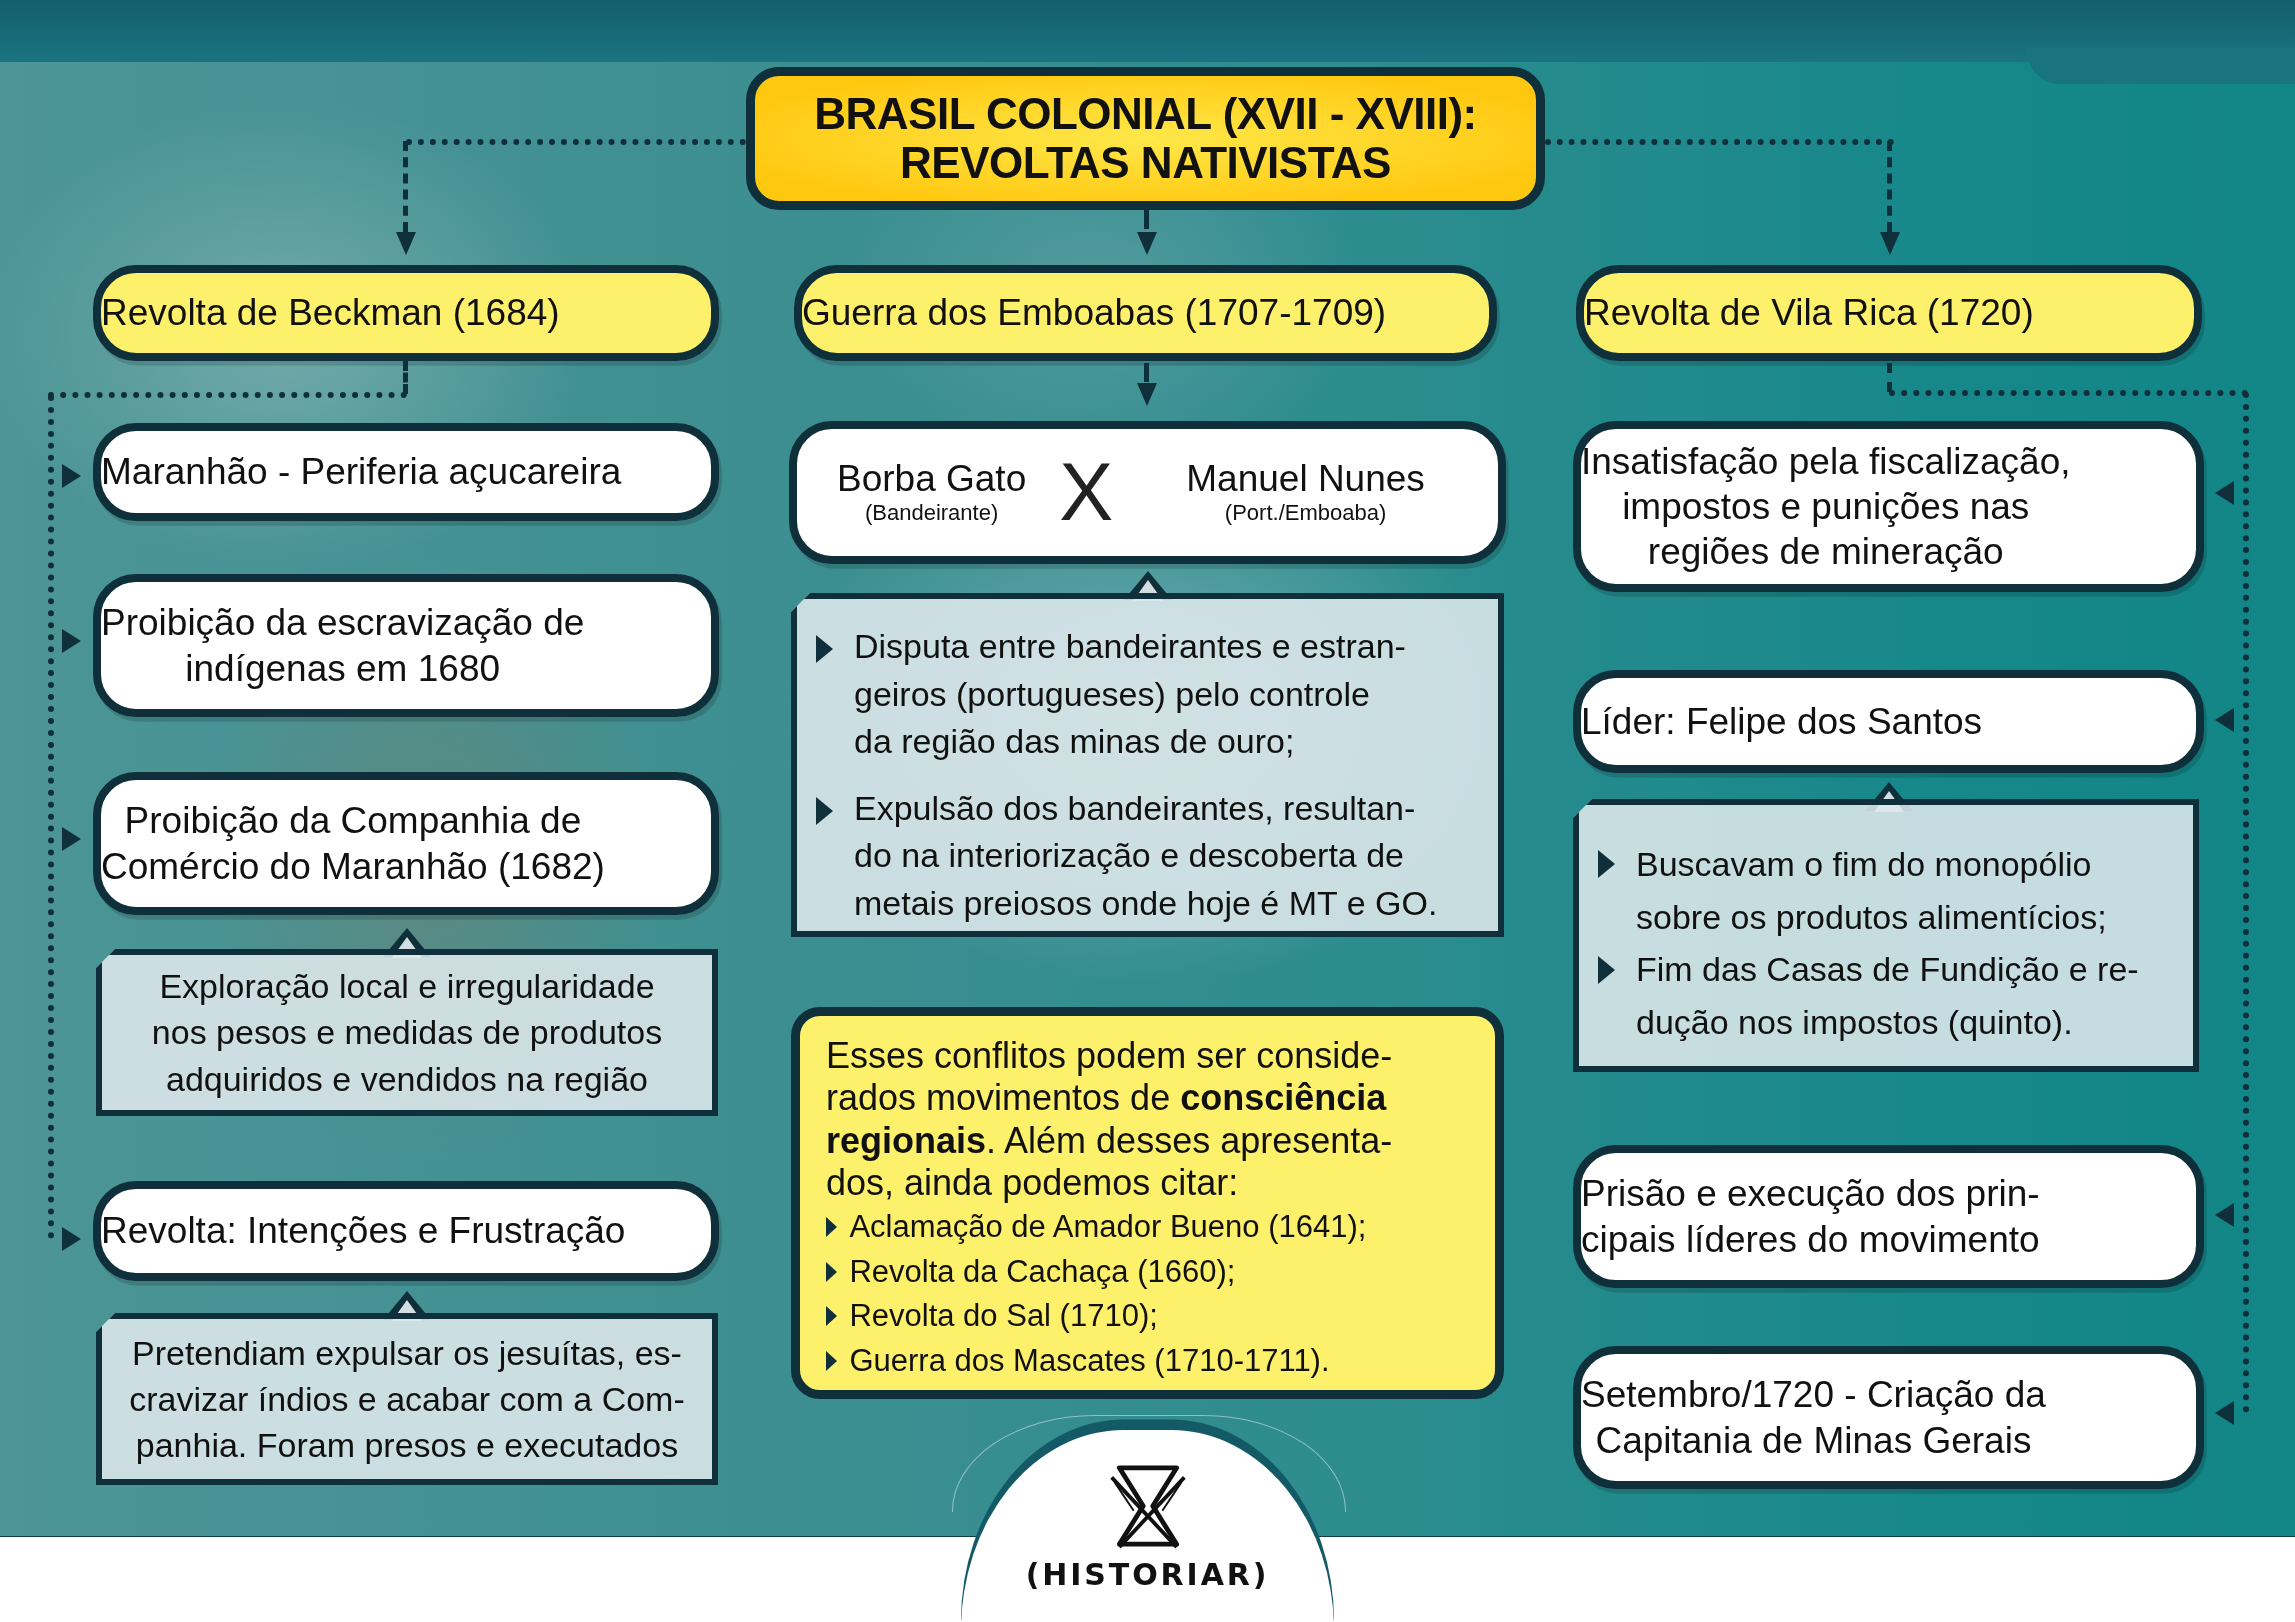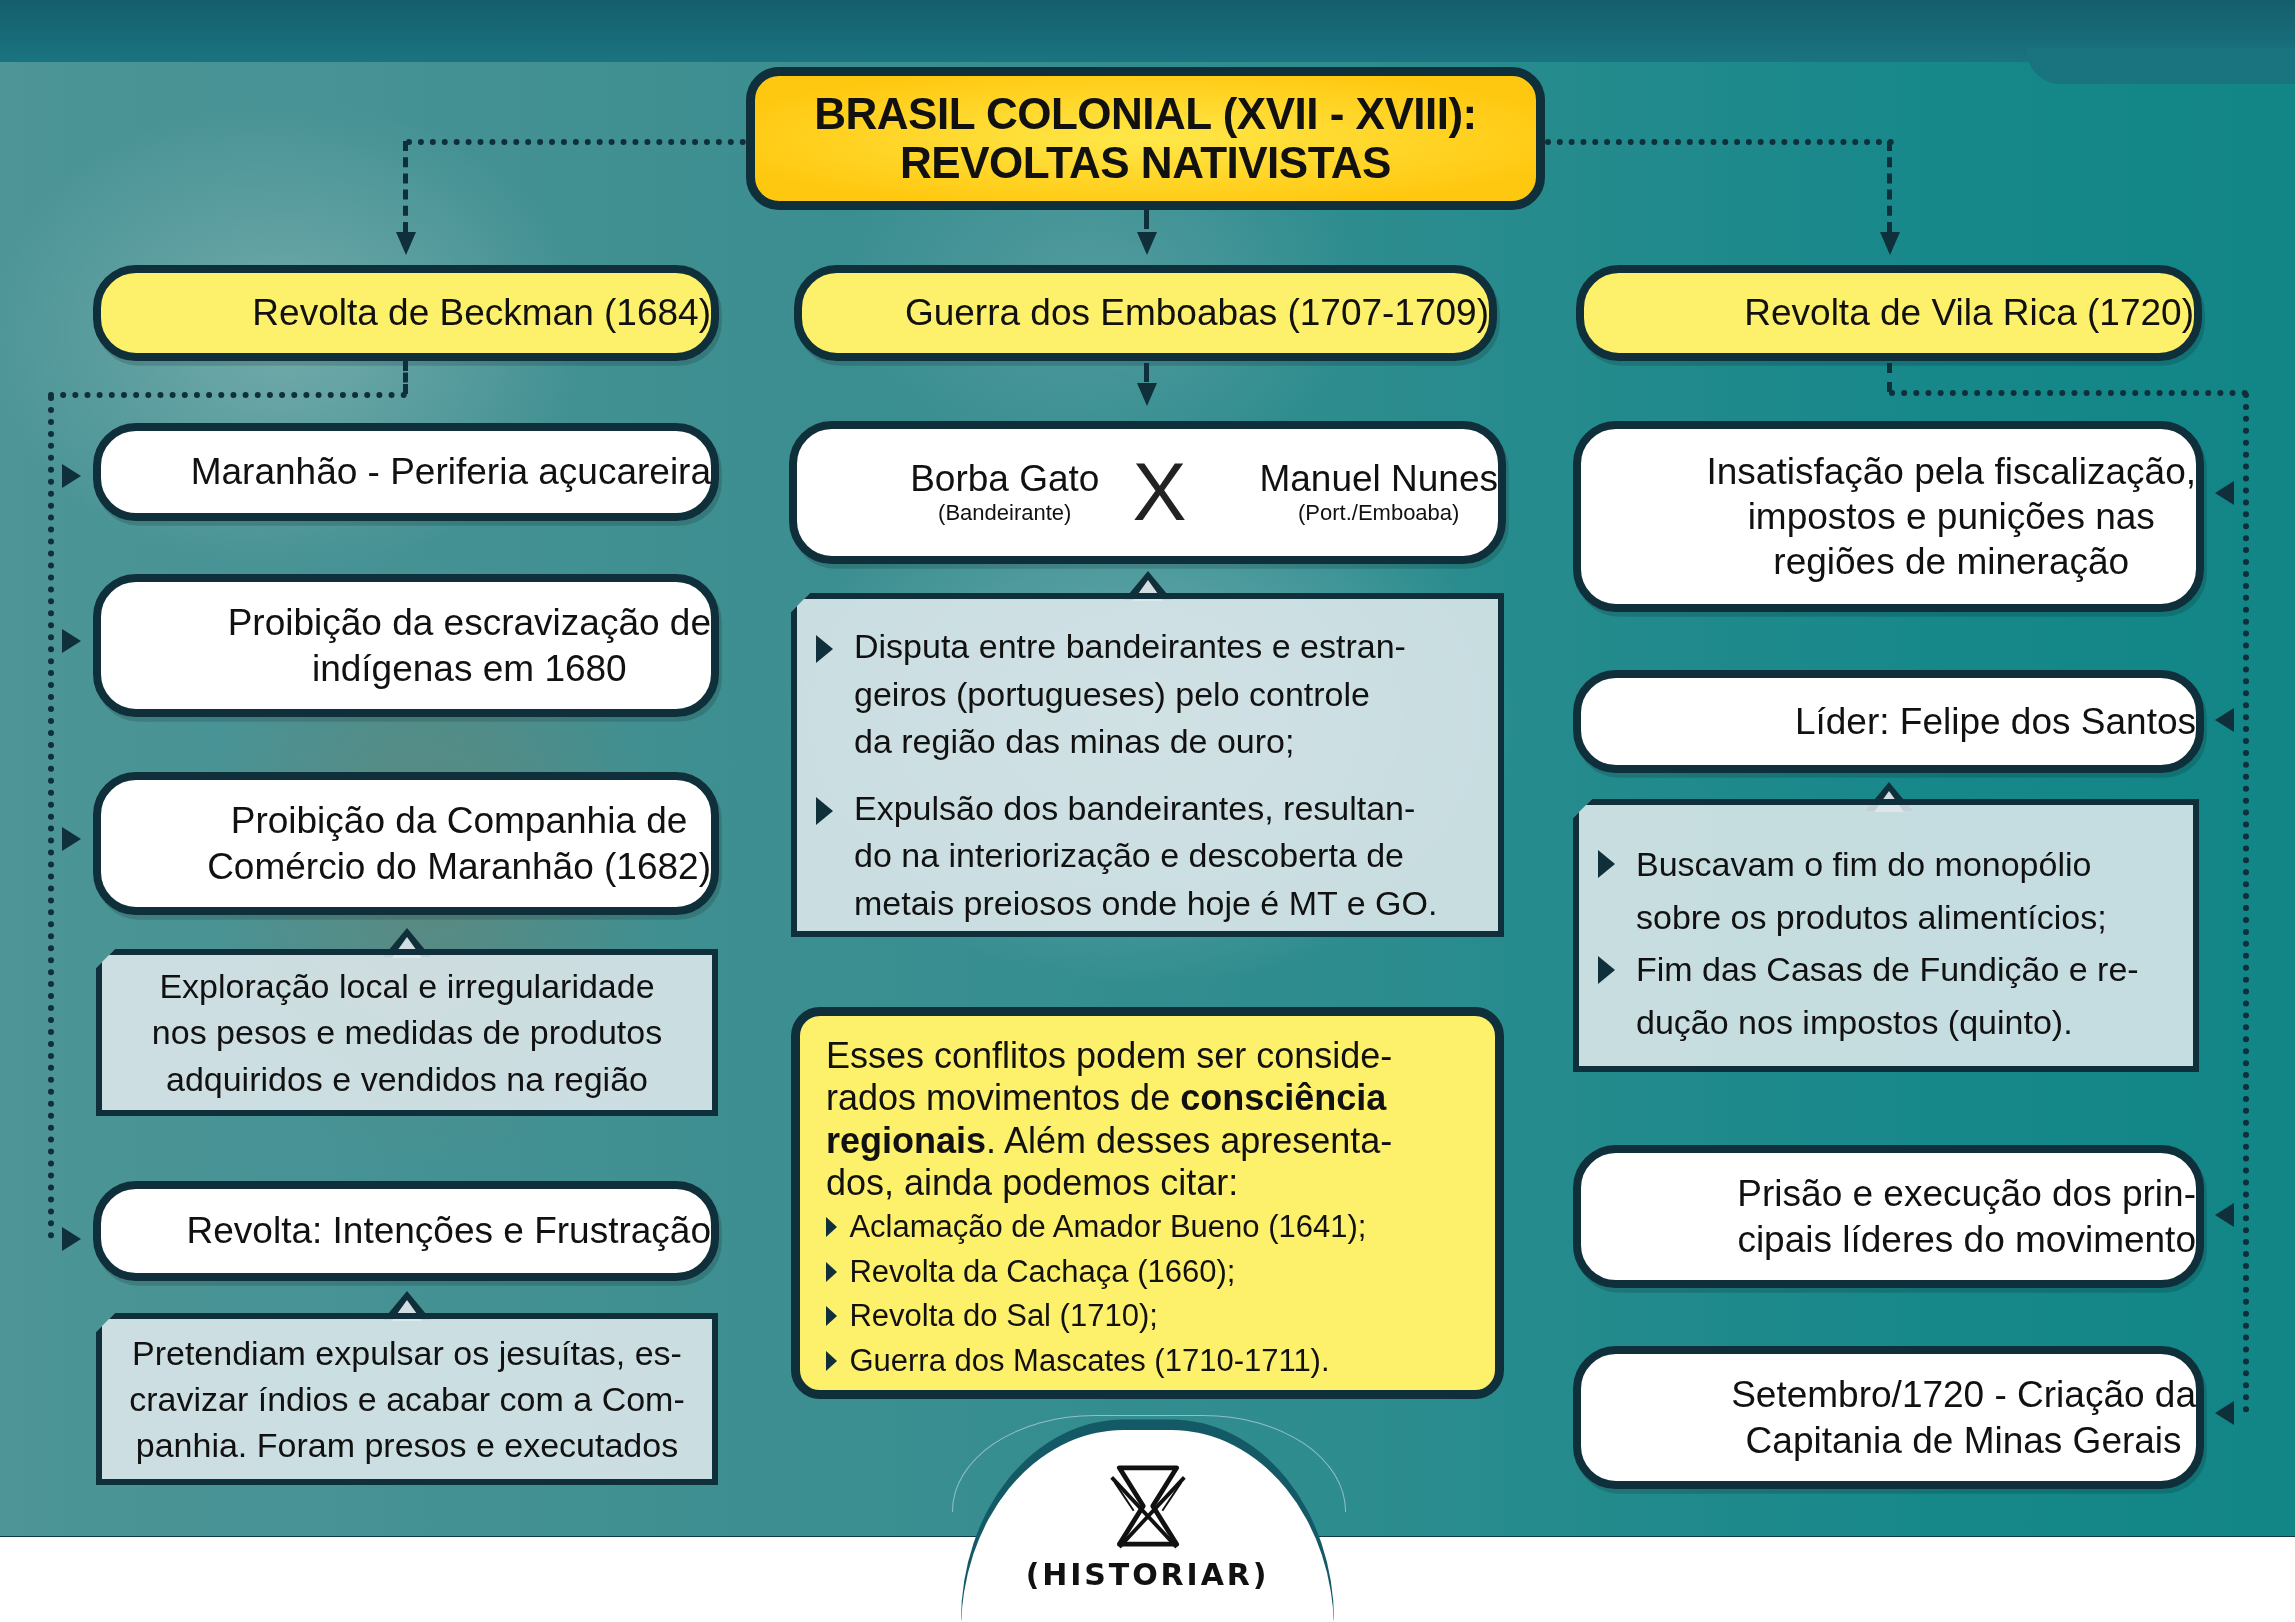--- a/index.html
+++ b/index.html
@@ -36,21 +36,21 @@
   }
   .hump-line {
     position: absolute; left: 952px; top: 1415px; width: 392px; height: 96px;
     border: 1.4px solid rgba(170,200,230,0.8); border-bottom: none;
     border-top-left-radius: 143px 96px; border-top-right-radius: 143px 96px;
   }
 
   .pill {
     position: absolute; box-sizing: border-box;
     border: 8.6px solid #0f2f3a; border-radius: 43px;
-    display: flex; align-items: center; justify-content: flex-end; text-align: center;
+    display: flex; align-items: center; justify-content: flex-start; text-align: center;
     box-shadow: 2.9px 4.8px 0 rgba(0,0,0,0.15);
   }
   .pill.yellow { background: #fdf06a; }
   .pill.white  { background: #ffffff; }
   .pill .txt { font-size: 37px; line-height: 1.22; font-family: "Liberation Sans", sans-serif; }
 
   .title-box {
     position: absolute; left: 746px; top: 67px; width: 799px; height: 143px; box-sizing: border-box;
     border: 9.6px solid #0f2f3a; border-radius: 33px;
     background: radial-gradient(ellipse at center, #ffe84a, #ffc810 80%);
@@ -241,21 +241,21 @@
     </div>
 </div>
 
 <div class="pill yellow" style="left:1576px; top:265px; width:626px; height:96px;">
   <span class="txt">Revolta de Vila Rica (1720)</span>
 </div>
 <div class="dash-v sparse" style="left:1887px; top:363px; height:29px;"></div>
 <div class="dash-h" style="left:1889px; top:390px; width:359px;"></div>
 <div class="dash-v" style="left:2243px; top:392px; height:1021px;"></div>
 
-<div class="pill white" style="left:1573px; top:421px; width:631px; height:191px;">
+<div class="pill white" style="left:1573px; top:421px; width:631px; height:171px;">
   <span class="txt">
     <span>Insatisfação pela fiscalização,</span><br>
     <span>impostos e punições nas</span><br>
     <span>regiões de mineração</span>
   </span>
 </div>
 <div class="arrow-left" style="left:2215px; top:481px;"></div>
 
 <div class="pill white" style="left:1573px; top:670px; width:631px; height:103px;">
   <span class="txt">Líder: Felipe dos Santos</span>

